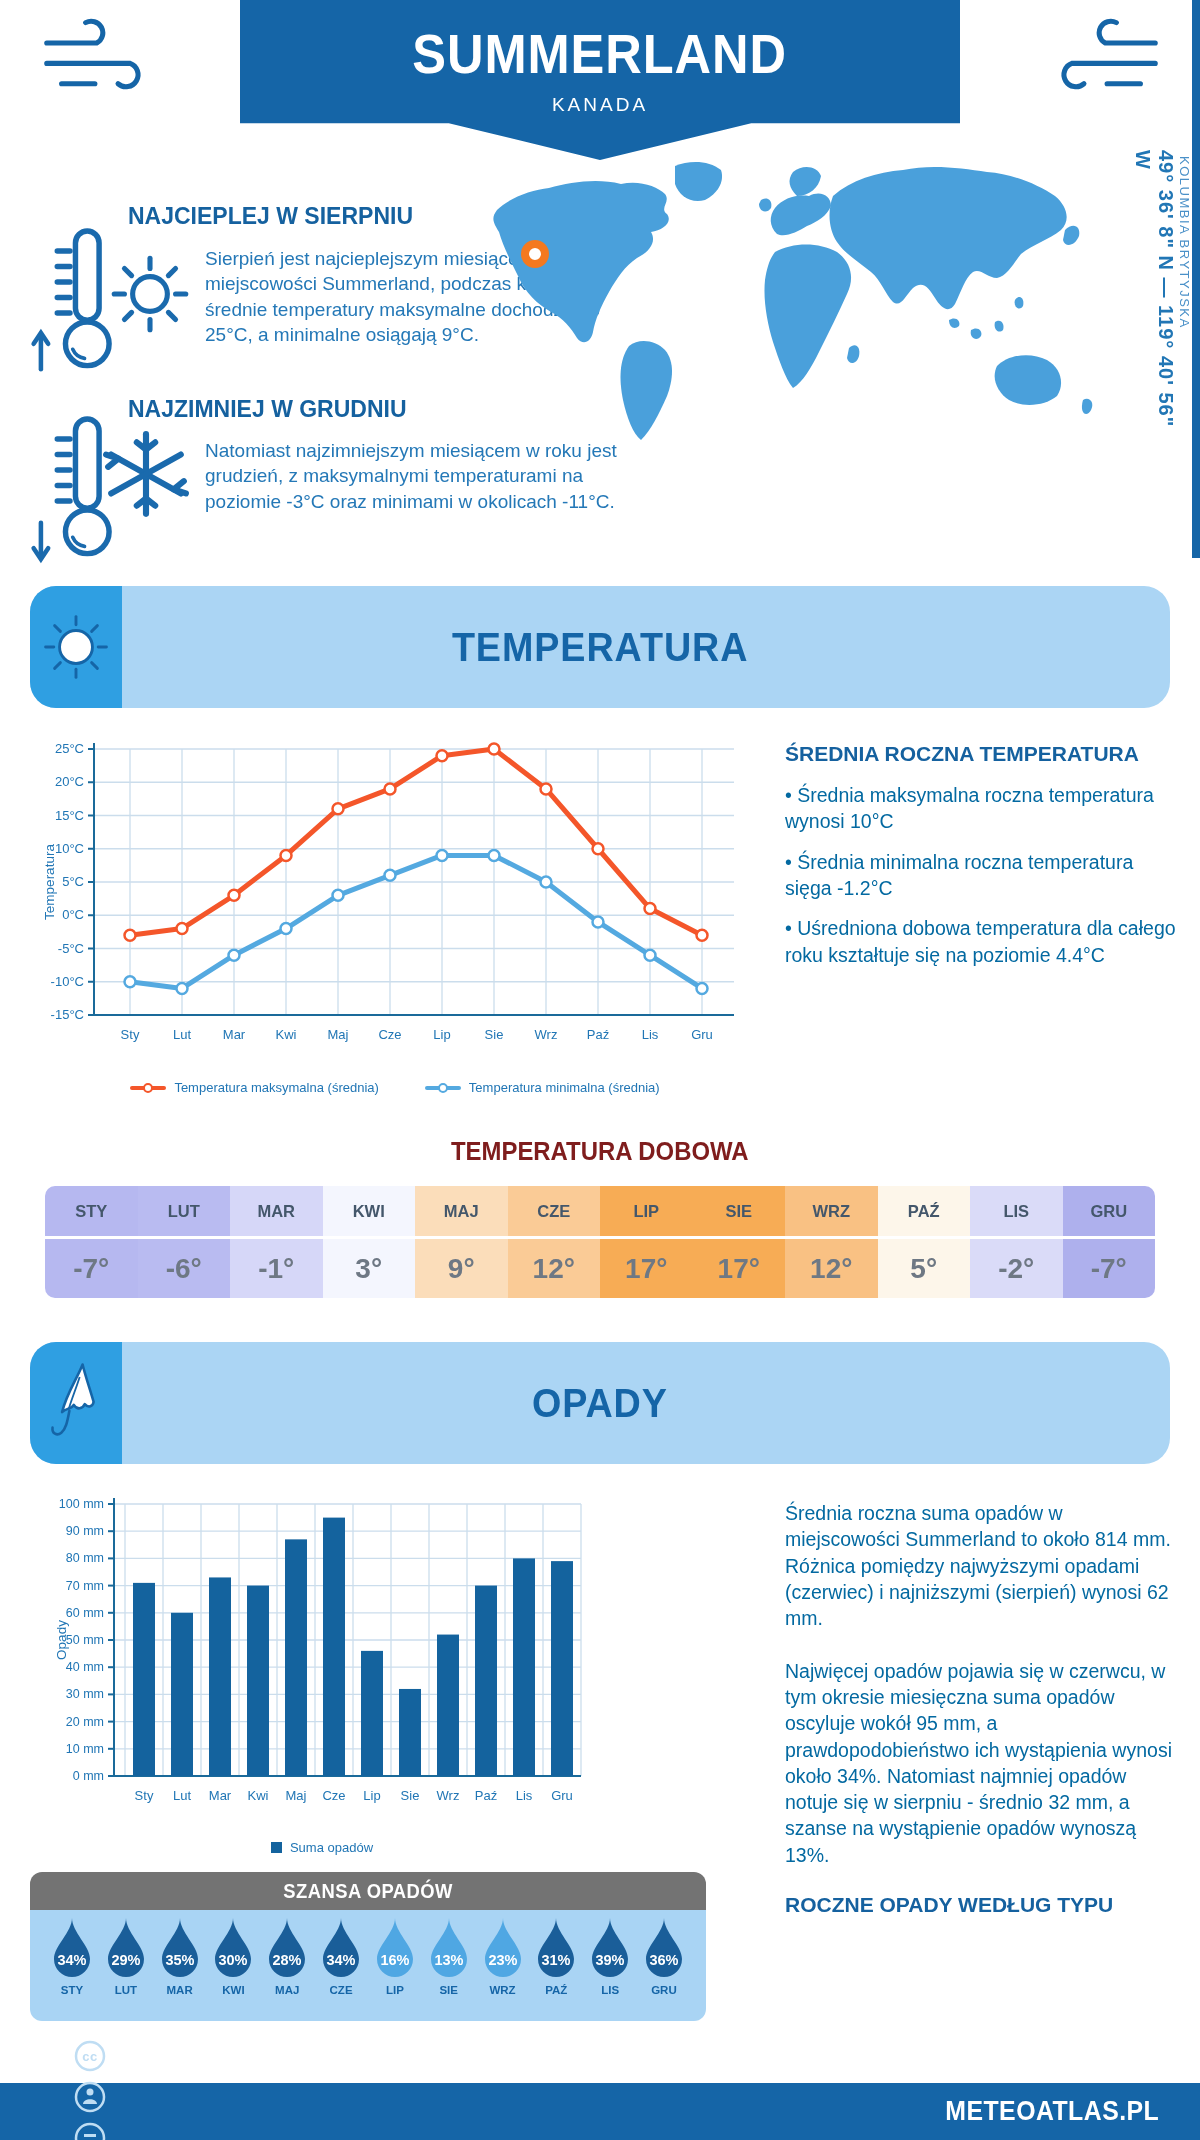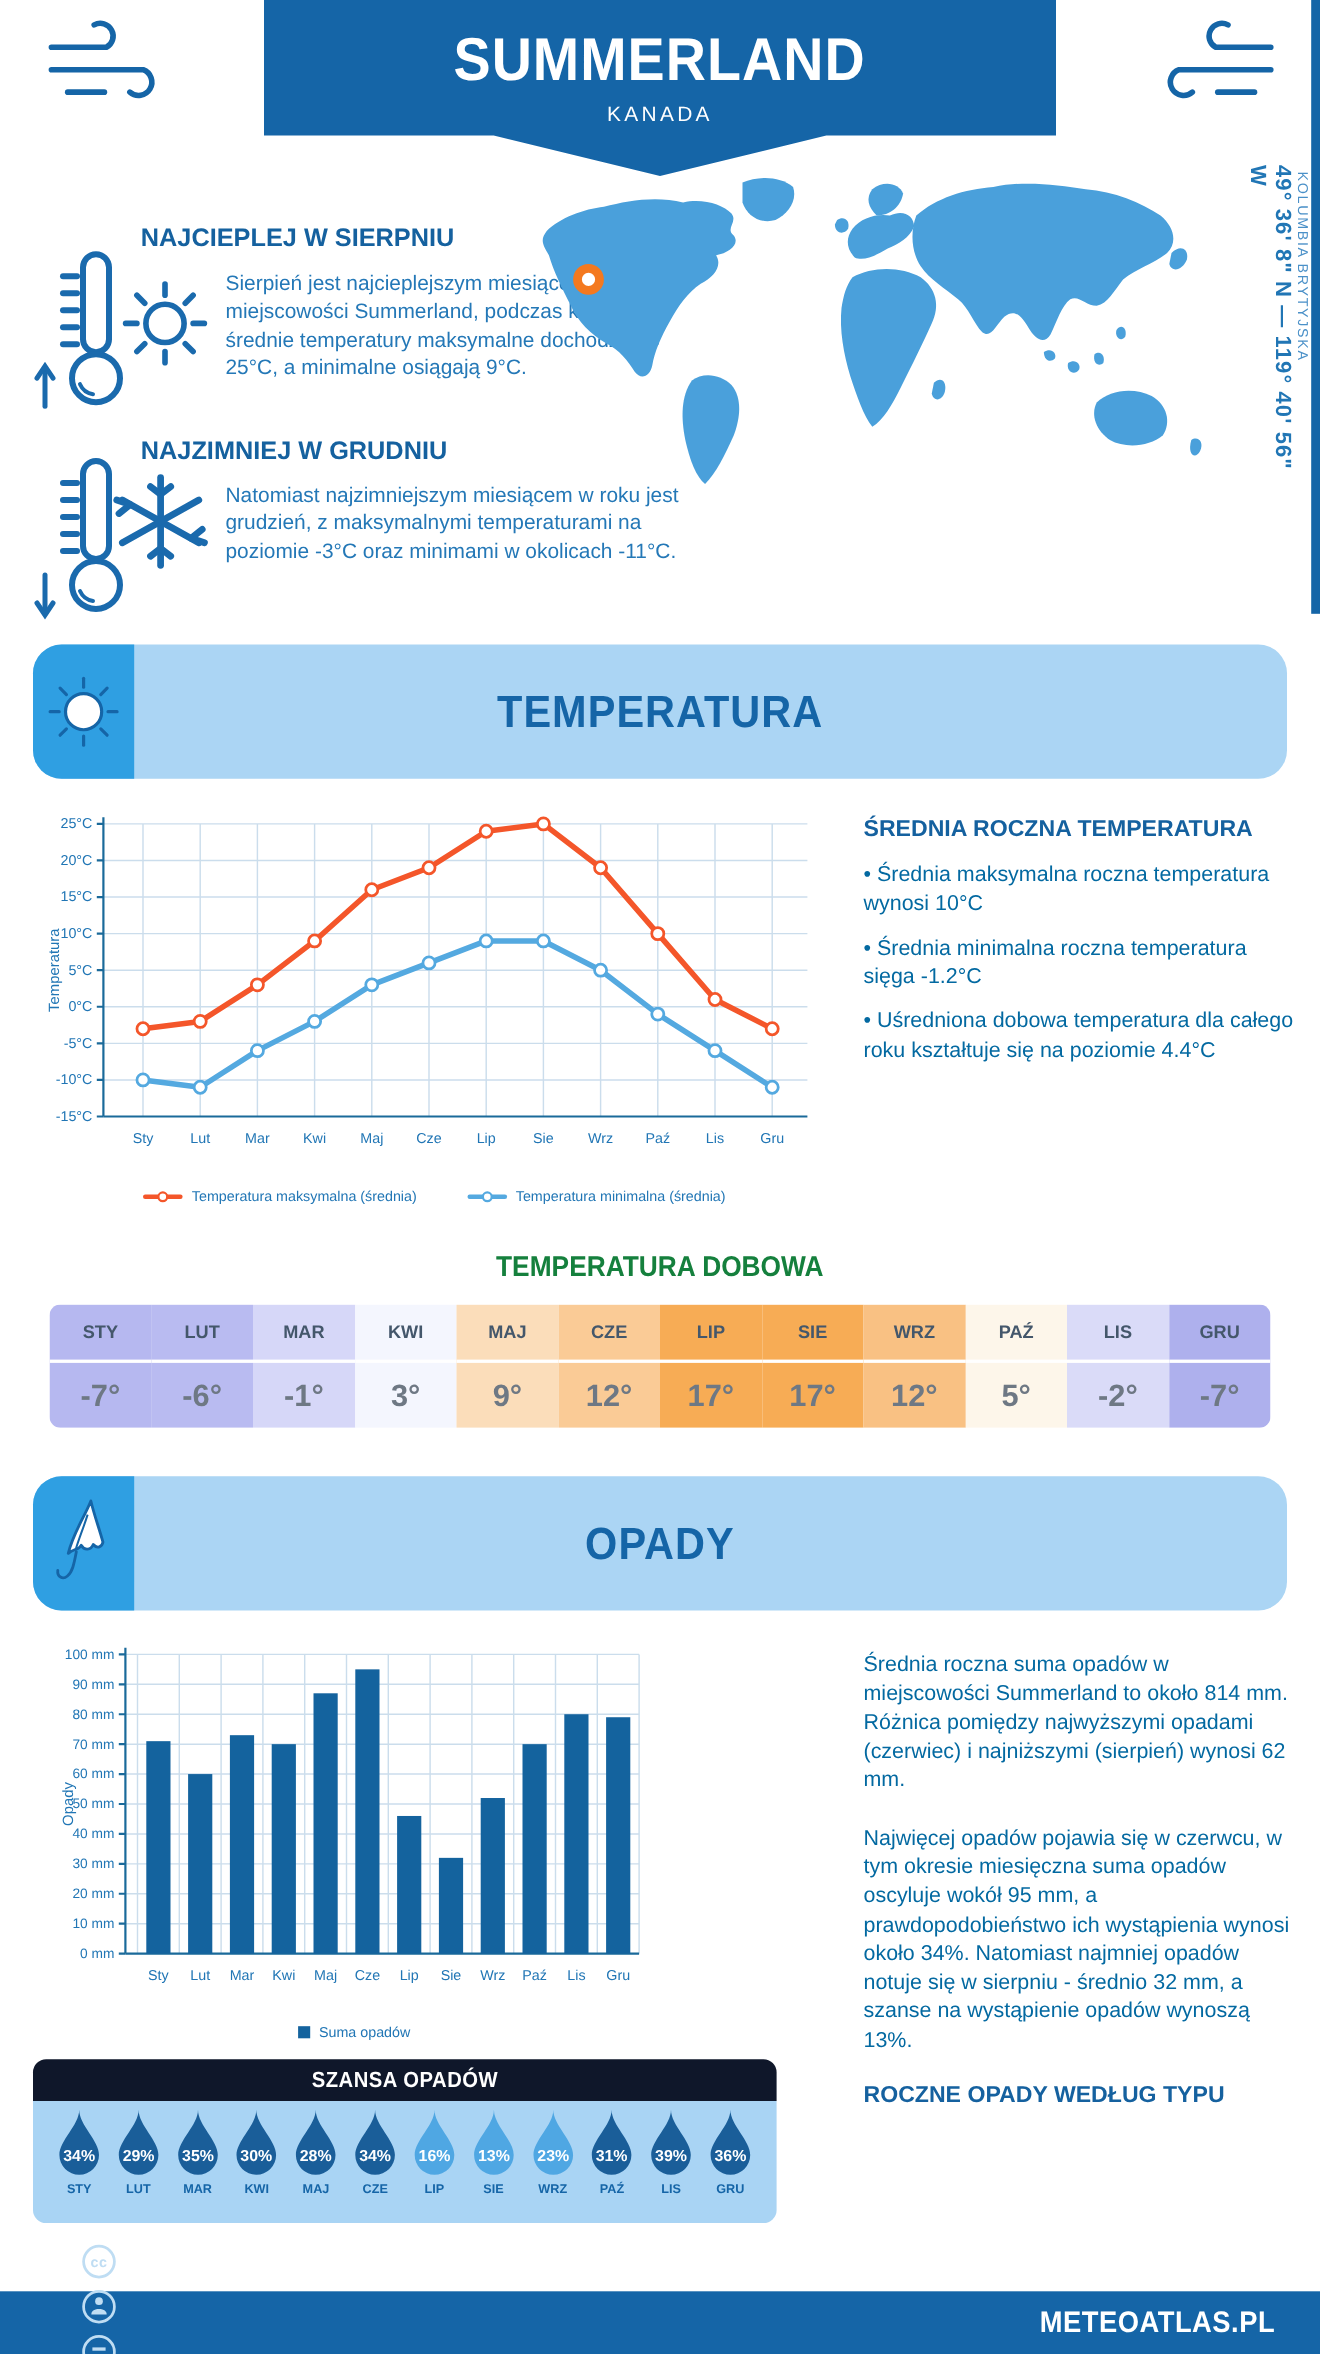--- a/index.html
+++ b/index.html
@@ -31,31 +31,31 @@
   .rcol-t{font-size:19.5px;line-height:1.35;color:#0369a1;}
   .rcol-t p{margin:0 0 14px;}
 
   .legend-row{display:flex;justify-content:center;gap:46px;align-items:center;
       font-size:13px;color:#2176B5;}
   .leg-item{display:flex;align-items:center;gap:8px;}
   .leg-line{position:relative;width:36px;height:4px;border-radius:2px;}
   .leg-line i{position:absolute;left:13px;top:-3px;width:6px;height:6px;border-radius:50%;
       background:#fff;border:2px solid;}
 
-  .daily-title{left:0;top:1136px;width:1200px;text-align:center;font-size:26px;font-weight:bold;color:#15803d;}
+  .daily-title{left:0;top:1136px;width:1200px;text-align:center;font-size:26px;font-weight:bold;color:#7f1d1d;}
   .daily-table{left:45px;top:1186px;width:1110px;height:112px;display:flex;border-radius:10px;overflow:hidden;}
   .daily-col{flex:1;display:flex;flex-direction:column;}
   .daily-m{height:50px;display:flex;align-items:center;justify-content:center;
       font-size:16.5px;font-weight:bold;color:#44576B;border-bottom:3px solid #ffffff;}
   .daily-v{height:59px;display:flex;align-items:center;justify-content:center;
       font-size:28px;font-weight:bold;color:#6E7884;}
 
   
   .chance-box{left:30px;top:1872px;width:676px;height:149px;}
-  .chance-head{height:38px;background:#0f172a;border-radius:12px 12px 0 0;display:flex;
+  .chance-head{height:38px;background:#737373;border-radius:12px 12px 0 0;display:flex;
       align-items:center;justify-content:center;color:#fff;font-size:20px;font-weight:bold;letter-spacing:.5px;}
   .chance-body{height:111px;background:#A9D4F4;border-radius:0 0 12px 12px;
       display:flex;justify-content:space-between;padding:7px 16px 0;box-sizing:border-box;}
   .drop-cell{width:52px;text-align:center;}
   .drop-cell .m{font-size:11.5px;font-weight:bold;color:#1565A7;margin-top:1px;}
 
   
   .footer{left:0;top:2083px;width:1200px;height:57px;background:#1565A7;display:flex;
       align-items:center;justify-content:space-between;padding:0 32px;box-sizing:border-box;}
   .footer .lic{display:flex;align-items:center;gap:9px;color:#BFDDF3;font-size:17px;font-weight:bold;letter-spacing:.5px;flex-direction:column;}

